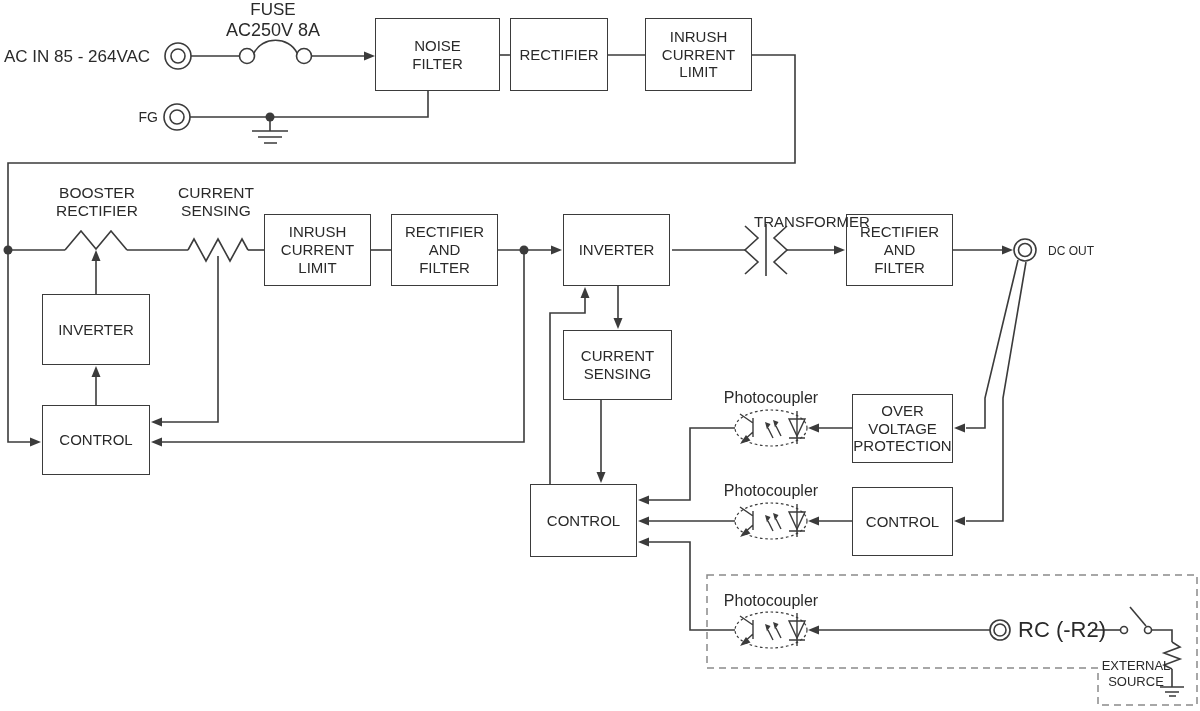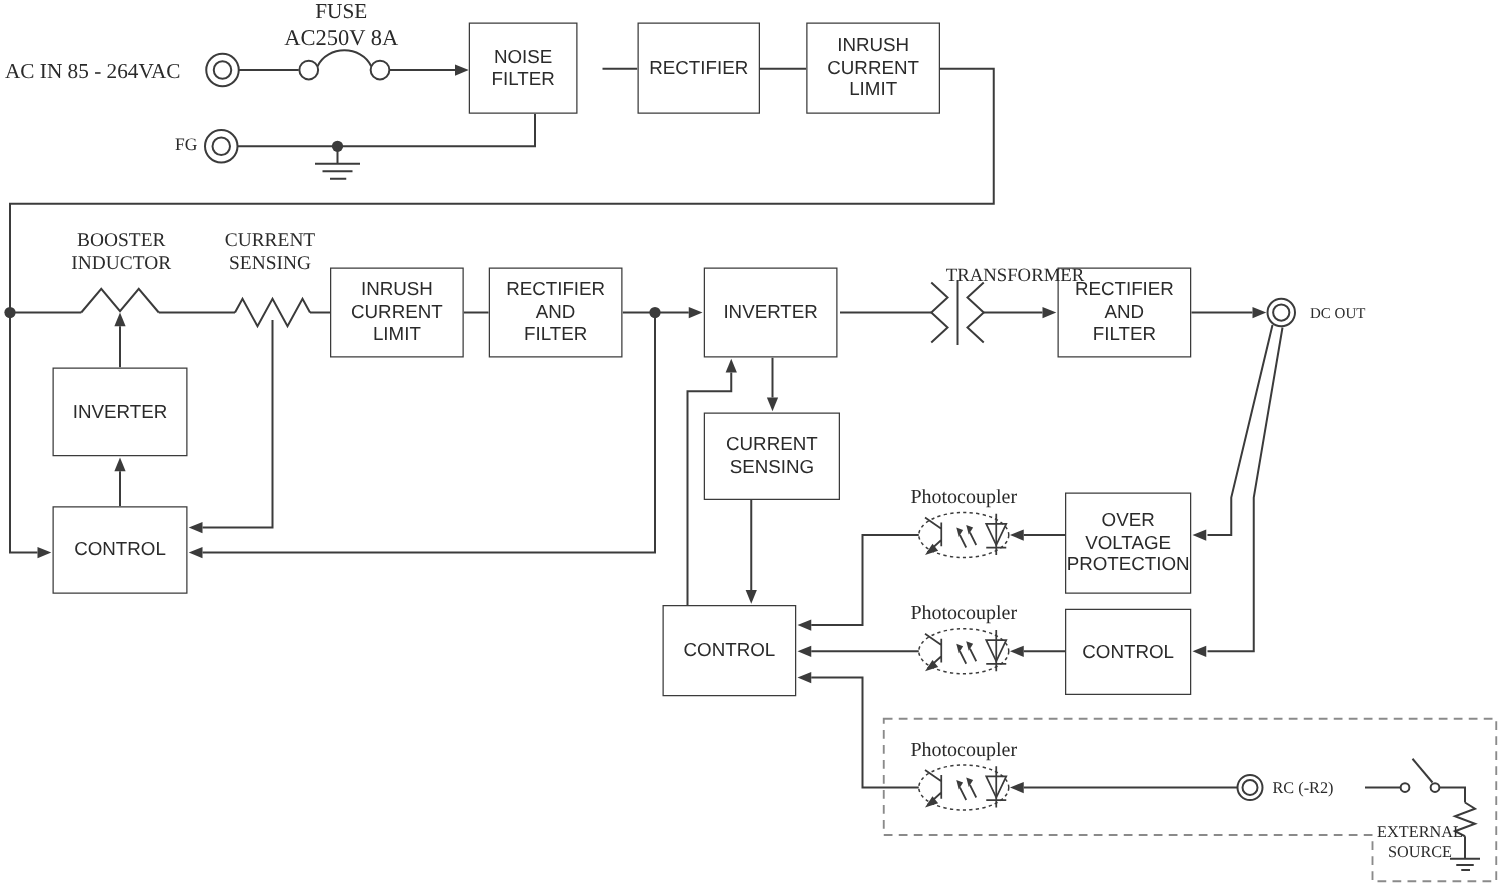--- a/index.html
+++ b/index.html
@@ -15,21 +15,21 @@
   .wire{fill:none;stroke:var(--line);stroke-width:1.6;}
   .thin{fill:none;stroke:var(--line);stroke-width:1.4;}
   .arrow{fill:var(--line);stroke:none;}
   .dot{fill:var(--line);stroke:none;}
   .term{fill:#fff;stroke:var(--line);stroke-width:1.6;}
   .dashedbox{fill:none;stroke:var(--dashed);stroke-width:1.5;stroke-dasharray:7 5;}
   .pc-ellipse{fill:none;stroke:var(--line);stroke-width:1.2;stroke-dasharray:2.6 2.6;}
   .block{position:absolute;border:1.6px solid var(--line);background:#fff;
          display:flex;align-items:center;justify-content:center;text-align:center;
          white-space:pre-line;font-size:15px;line-height:1.18;color:var(--text);box-sizing:border-box;}
-  .lbl{position:absolute;color:var(--text);white-space:pre-line;font-family:Liberation Serif, serif;}
+  .lbl{position:absolute;color:var(--text);white-space:pre-line;}
   .center{transform:translate(-50%,-50%);text-align:center;}
   .vcenter{transform:translate(0,-50%);}
   .vcenter-r{transform:translate(-100%,-50%);}
 </style>
 </head>
 <body>
 
 <div id="canvas">
 
 <svg width="1200" height="711" viewBox="0 0 1200 711">
@@ -178,55 +178,55 @@
   <g>
     <circle class="term" cx="1025" cy="250" r="11"></circle>
     <circle class="term" cx="1025" cy="250" r="6.5"></circle>
   </g>
   <g>
     <circle class="term" cx="1000" cy="630" r="10"></circle>
     <circle class="term" cx="1000" cy="630" r="6"></circle>
   </g>
 </svg>
 
-<div class="block" style="left:375px;top:18px;width:87px;height:73px;">NOISE
+<div class="block" style="left:375px;top:18px;width:125px;height:73px;">NOISE
 FILTER</div>
 <div class="block" style="left:510px;top:18px;width:98px;height:73px;">RECTIFIER</div>
 <div class="block" style="left:645px;top:18px;width:107px;height:73px;">INRUSH
 CURRENT
 LIMIT</div>
 <div class="block" style="left:264px;top:214px;width:107px;height:72px;">INRUSH
 CURRENT
 LIMIT</div>
 <div class="block" style="left:391px;top:214px;width:107px;height:72px;">RECTIFIER
 AND
 FILTER</div>
 <div class="block" style="left:563px;top:214px;width:107px;height:72px;">INVERTER</div>
 <div class="block" style="left:846px;top:214px;width:107px;height:72px;">RECTIFIER
 AND
 FILTER</div>
 <div class="block" style="left:563px;top:330px;width:109px;height:70px;">CURRENT
 SENSING</div>
 <div class="block" style="left:530px;top:484px;width:107px;height:73px;">CONTROL</div>
-<div class="block" style="left:852px;top:394px;width:101px;height:81px;">OVER VOLTAGE
+<div class="block" style="left:852px;top:394px;width:101px;height:69px;">OVER VOLTAGE
 PROTECTION</div>
 <div class="block" style="left:852px;top:487px;width:101px;height:69px;">CONTROL</div>
 <div class="block" style="left:42px;top:294px;width:108px;height:71px;">INVERTER</div>
 <div class="block" style="left:42px;top:405px;width:108px;height:70px;">CONTROL</div>
 
 <div class="lbl vcenter" style="left:4px;top:57px;font-size:17px;">AC IN 85 - 264VAC</div>
 <div class="lbl center" style="left:273px;top:10px;font-size:17px;line-height:1.22;">FUSE</div>
 <div class="lbl center" style="left:273px;top:31px;font-size:18px;line-height:1.22;">AC250V 8A</div>
 <div class="lbl vcenter-r" style="left:158px;top:117px;font-size:14px;">FG</div>
 <div class="lbl center" style="left:97px;top:202px;font-size:15.5px;line-height:1.15;">BOOSTER
-INDUCTOR</div>
+RECTIFIER</div>
 <div class="lbl center" style="left:216px;top:202px;font-size:15.5px;line-height:1.15;">CURRENT
 SENSING</div>
 <div class="lbl center" style="left:768px;top:221px;font-size:15px;margin-left:44px;">TRANSFORMER</div>
 <div class="lbl vcenter" style="left:1048px;top:251px;font-size:12px;">DC OUT</div>
 <div class="lbl center" style="left:771px;top:398px;font-size:16px;">Photocoupler</div>
 <div class="lbl center" style="left:771px;top:491px;font-size:16px;">Photocoupler</div>
 <div class="lbl center" style="left:771px;top:601px;font-size:16px;">Photocoupler</div>
-<div class="lbl vcenter" style="left:1018px;top:630px;font-size:13px;">RC (-R2)</div>
+<div class="lbl vcenter" style="left:1018px;top:630px;font-size:22px;">RC (-R2)</div>
 <div class="lbl center" style="left:1136px;top:662px;font-size:13px;line-height:1.25;margin-top:12px;">EXTERNAL
 SOURCE</div>
 
 </div>
 
 </body></html>

